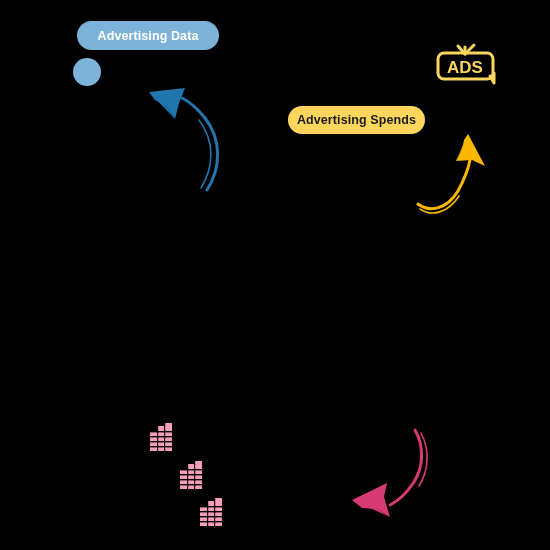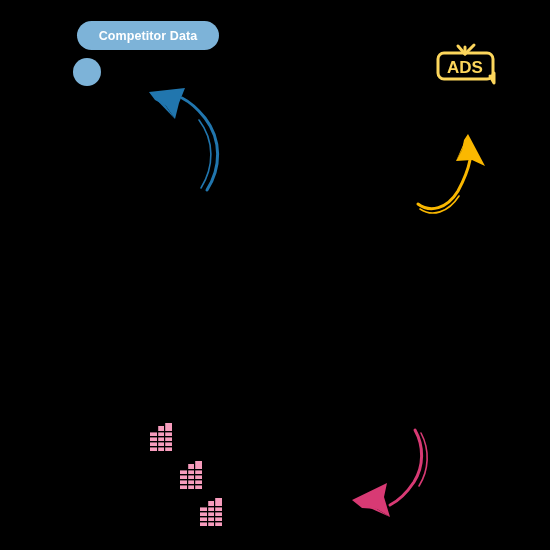--- a/index.html
+++ b/index.html
@@ -177,18 +177,21 @@
         <rect x="0" y="13" width="22" height="1.4" fill="#000000"></rect>
         <rect x="0" y="18" width="22" height="1.4" fill="#000000"></rect>
         <rect x="0" y="23" width="22" height="1.4" fill="#000000"></rect>
         <rect x="7" y="0" width="1.2" height="28" fill="#000000"></rect>
         <rect x="14" y="0" width="1.2" height="28" fill="#000000"></rect>
       </g>
     </g>
   </svg>
 
   <div class="pill" id="pill-competitor-data">
-    <span>Competitor Data</span>
+    <span>Advertising Data</span>
   </div>
 
+  <div class="pill" id="pill-advertising-spends">
+    <span>Advertising Spends</span>
+  </div>
 
 
 </div>
 
 </body></html>

